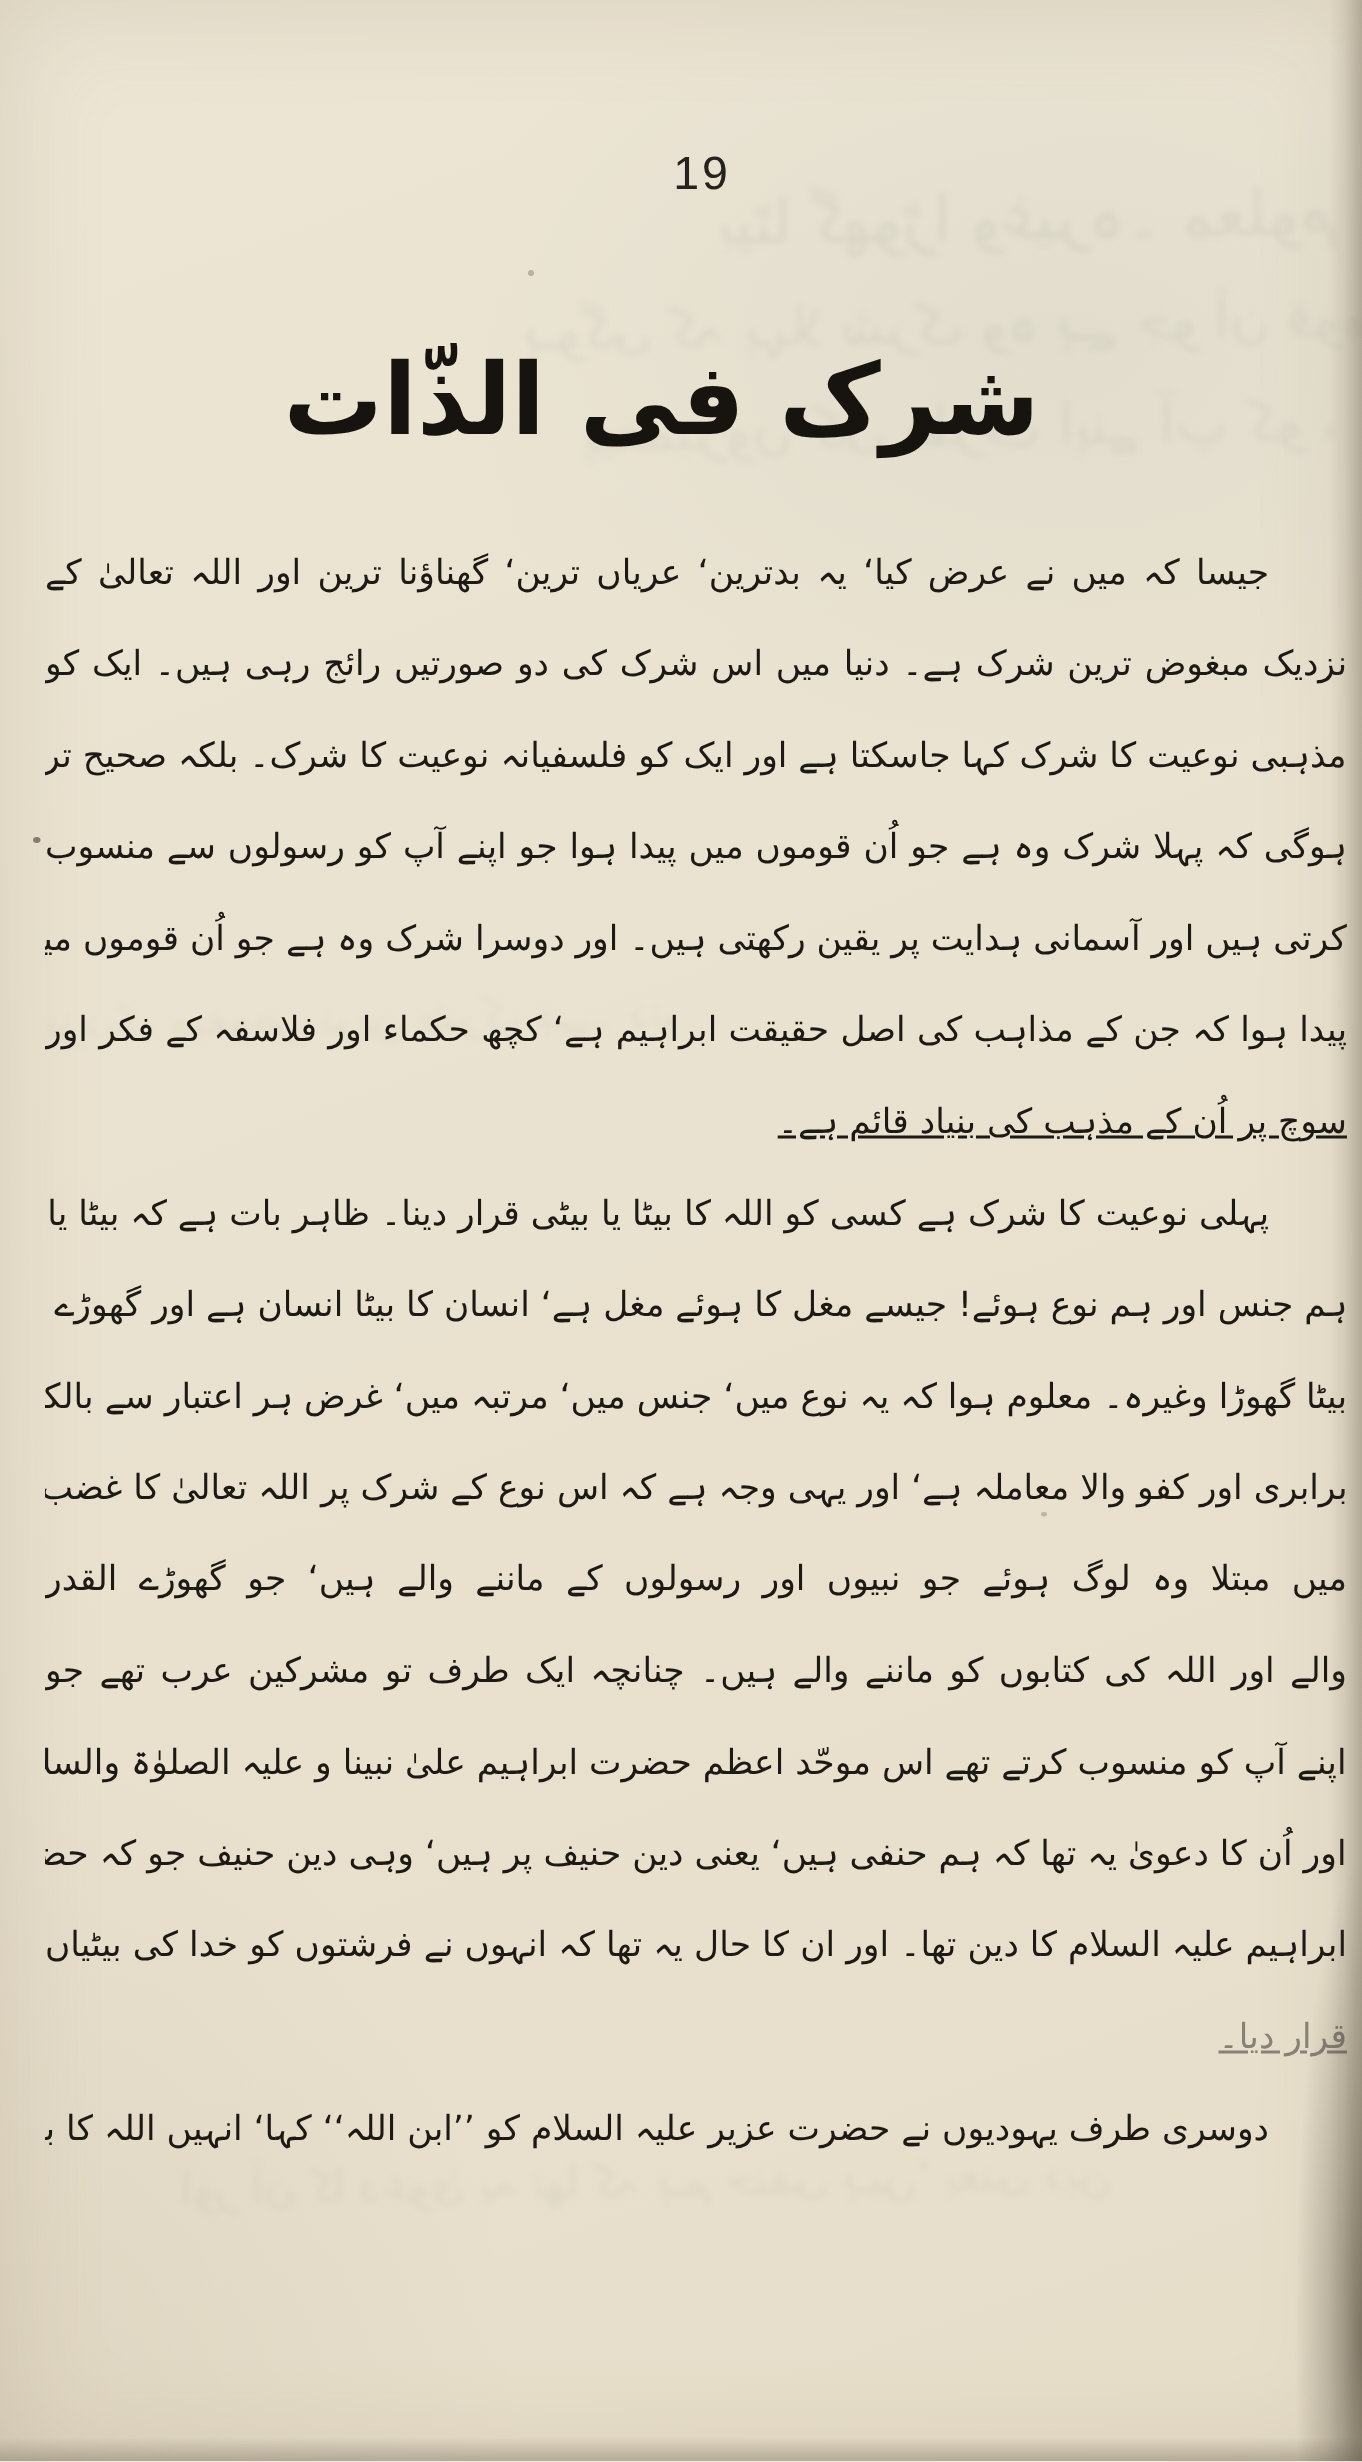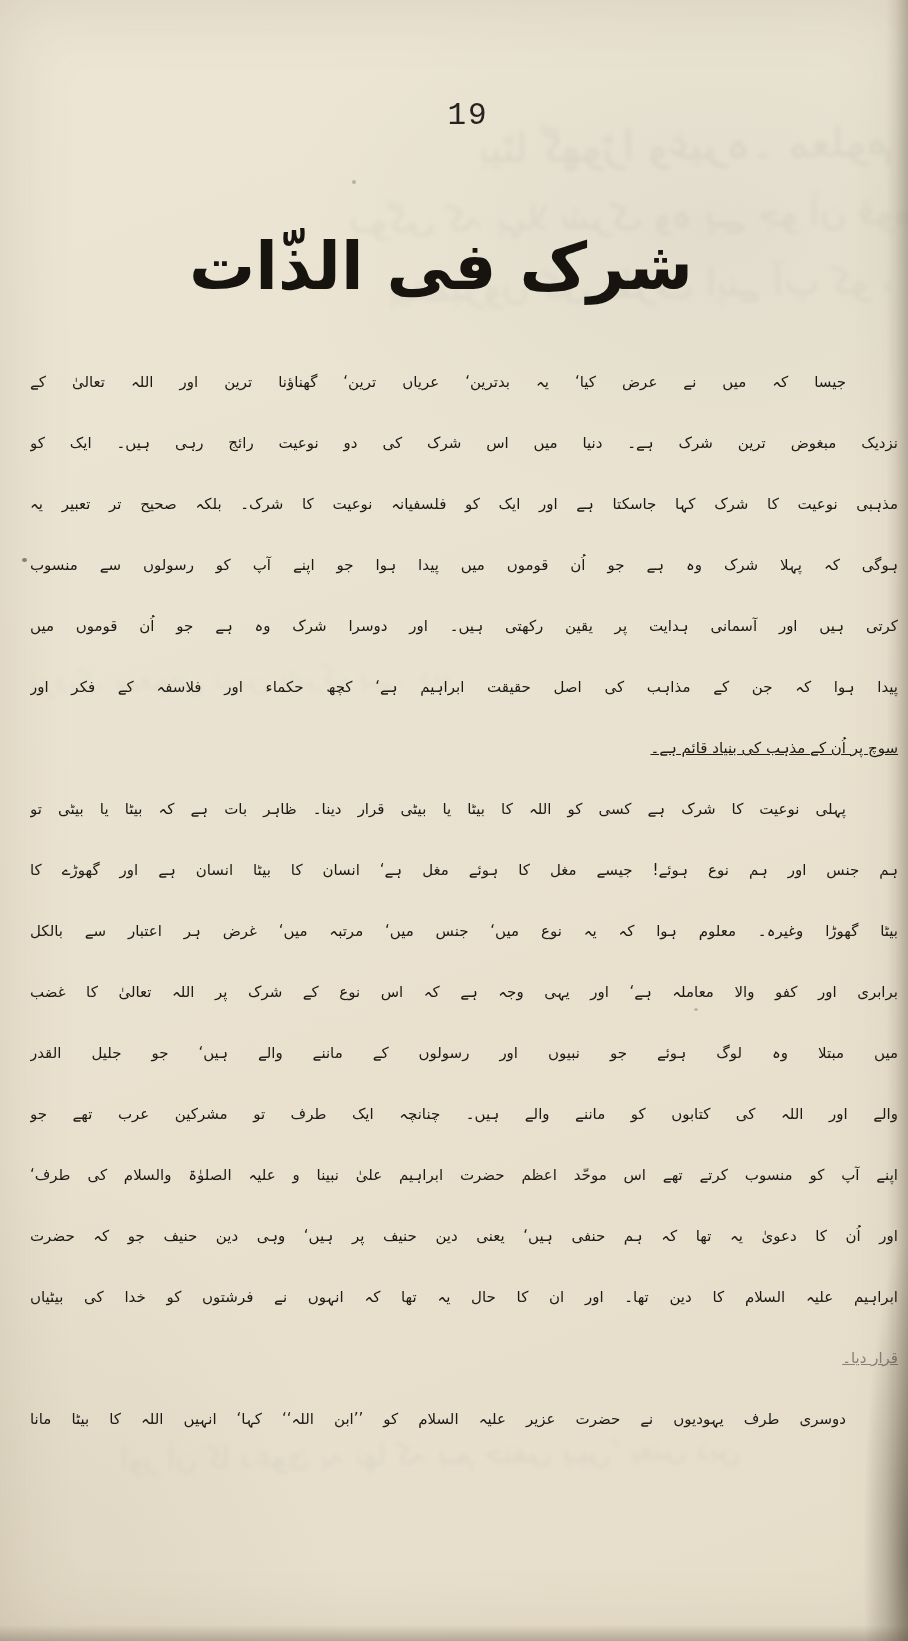--- a/index.html
+++ b/index.html
@@ -45,35 +45,35 @@
   .g5{top:1436px;left:120px;width:620px;font-size:30px;opacity:.10;}
   .speck{position:absolute;border-radius:50%;background:#5c544a;}
   .sp1{width:5px;height:4px;left:22px;top:558px;opacity:.7;}
   .sp2{width:4px;height:4px;left:352px;top:180px;opacity:.35;}
   .sp3{width:4px;height:3px;right:210px;top:1008px;opacity:.3;}
   
   .pageno{
     position:absolute;top:98px;left:0;width:100%;
     text-align:center;padding-left:28px;box-sizing:border-box;
     font-size:31px;letter-spacing:2px;color:#26231e;
-    font-family:Liberation Mono, monospace;
+    font-family:Liberation Sans, sans-serif;
   }
   .title{
     position:absolute;top:228px;right:215px;width:480px;
     font-size:66px;font-weight:bold;color:#17140f;
     direction:rtl;white-space:nowrap;
   }
   .textblock{
     position:absolute;top:352px;left:30px;right:10px;
     direction:rtl;
     color:#1d1a15;
   }
   .line{
     height:61px;line-height:61px;
-    font-size:15px;
+    font-size:23px;
     white-space:nowrap;overflow:hidden;
     text-align:justify;
     text-align-last:justify;
   }
   .line.indent{padding-right:52px;}
   .line.short{text-align-last:right;text-decoration:underline;}
   .line.faded{color:#77726a;opacity:.85;}
 </style>
 </head>
 <body>
@@ -89,32 +89,32 @@
   <div class="speck sp1"></div>
   <div class="speck sp2"></div>
   <div class="speck sp3"></div>
 
   <div class="pageno">19</div>
 
   <div class="title">شرک فی الذّات</div>
 
   <div class="textblock">
     <div class="line indent">جیسا کہ میں نے عرض کیا‘ یہ بدترین‘ عریاں ترین‘ گھناؤنا ترین اور اللہ تعالیٰ کے</div>
-    <div class="line">نزدیک مبغوض ترین شرک ہے۔ دنیا میں اس شرک کی دو نوعیت رائج رہی ہیں۔ ایک کو</div>
+    <div class="line">نزدیک مبغوض ترین شرک ہے۔ دنیا میں اس شرک کی دو صورتیں رائج رہی ہیں۔ ایک کو</div>
     <div class="line">مذہبی نوعیت کا شرک کہا جاسکتا ہے اور ایک کو فلسفیانہ نوعیت کا شرک۔ بلکہ صحیح تر تعبیر یہ</div>
     <div class="line">ہوگی کہ پہلا شرک وہ ہے جو اُن قوموں میں پیدا ہوا جو اپنے آپ کو رسولوں سے منسوب</div>
     <div class="line">کرتی ہیں اور آسمانی ہدایت پر یقین رکھتی ہیں۔ اور دوسرا شرک وہ ہے جو اُن قوموں میں</div>
     <div class="line">پیدا ہوا کہ جن کے مذاہب کی اصل حقیقت ابراہیم ہے‘ کچھ حکماء اور فلاسفہ کے فکر اور</div>
     <div class="line short">سوچ پر اُن کے مذہب کی بنیاد قائم ہے۔</div>
 
     <div class="line indent">پہلی نوعیت کا شرک ہے کسی کو اللہ کا بیٹا یا بیٹی قرار دینا۔ ظاہر بات ہے کہ بیٹا یا بیٹی تو</div>
     <div class="line">ہم جنس اور ہم نوع ہوئے! جیسے مغل کا ہوئے مغل ہے‘ انسان کا بیٹا انسان ہے اور گھوڑے کا</div>
     <div class="line">بیٹا گھوڑا وغیرہ۔ معلوم ہوا کہ یہ نوع میں‘ جنس میں‘ مرتبہ میں‘ غرض ہر اعتبار سے بالکل</div>
     <div class="line">برابری اور کفو والا معاملہ ہے‘ اور یہی وجہ ہے کہ اس نوع کے شرک پر اللہ تعالیٰ کا غضب</div>
-    <div class="line">میں مبتلا وہ لوگ ہوئے جو نبیوں اور رسولوں کے ماننے والے ہیں‘ جو جلیل القدر</div>
+    <div class="line">میں مبتلا وہ لوگ ہوئے جو نبیوں اور رسولوں کے ماننے والے ہیں‘ جو گھوڑے القدر</div>
     <div class="line">والے اور اللہ کی کتابوں کو ماننے والے ہیں۔ چنانچہ ایک طرف تو مشرکین عرب تھے جو</div>
     <div class="line">اپنے آپ کو منسوب کرتے تھے اس موحّد اعظم حضرت ابراہیم علیٰ نبینا و علیہ الصلوٰۃ والسلام کی طرف‘</div>
     <div class="line">اور اُن کا دعویٰ یہ تھا کہ ہم حنفی ہیں‘ یعنی دین حنیف پر ہیں‘ وہی دین حنیف جو کہ حضرت</div>
     <div class="line">ابراہیم علیہ السلام کا دین تھا۔ اور ان کا حال یہ تھا کہ انہوں نے فرشتوں کو خدا کی بیٹیاں</div>
     <div class="line short faded">قرار دیا۔</div>
 
     <div class="line indent">دوسری طرف یہودیوں نے حضرت عزیر علیہ السلام کو ’’ابن اللہ‘‘ کہا‘ انہیں اللہ کا بیٹا مانا</div>
   </div>
 
   <div class="edge-right"></div>

